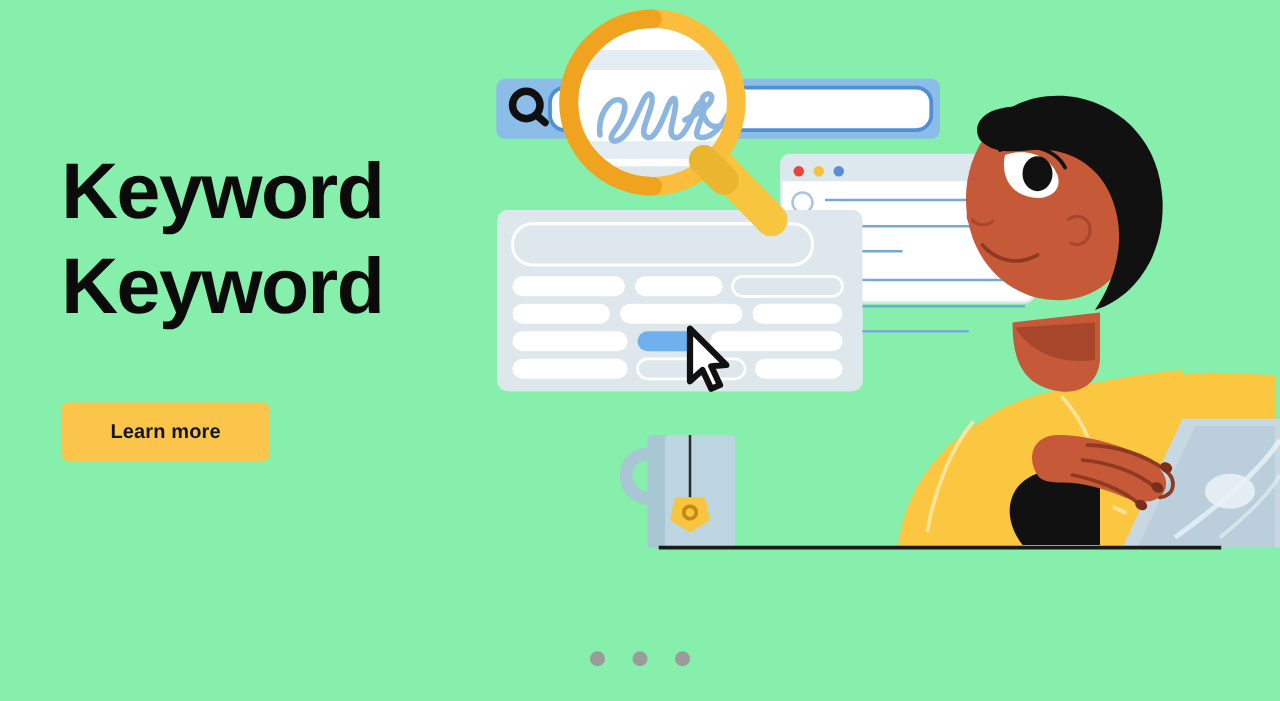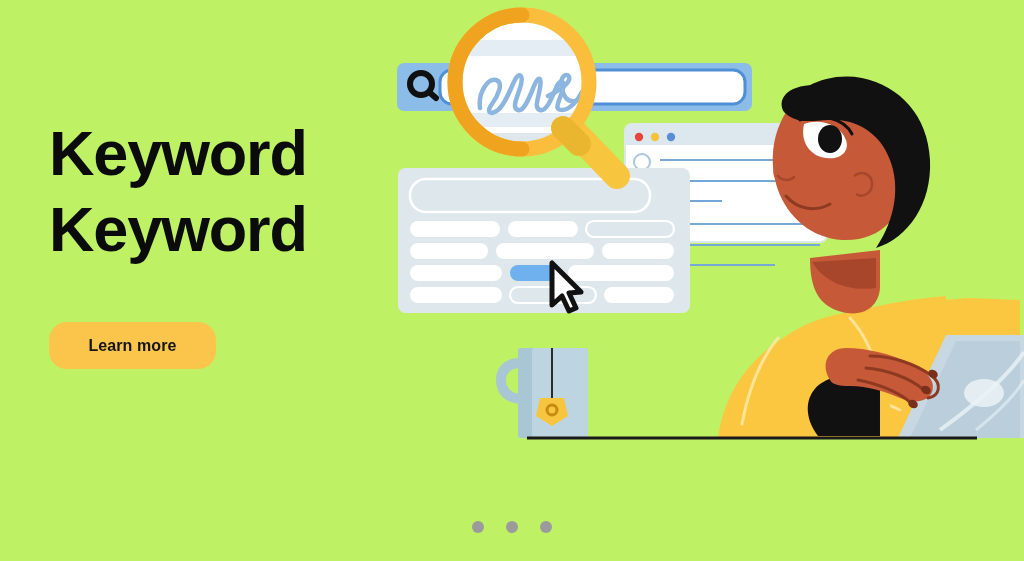--- a/index.html
+++ b/index.html
@@ -9,21 +9,21 @@
     background: #ffffff;
   }
   body {
     font-family: "Liberation Sans", sans-serif;
     -webkit-font-smoothing: antialiased;
   }
   #stage {
     position: relative;
     width: 1024px;
     height: 561px;
-    background: #bef264;
+    background: #86efac;
     overflow: hidden;
   }
 
   
   .hero-copy {
     position: absolute;
     left: 49px;
     top: 115px;
     width: 330px;
   }
@@ -38,21 +38,21 @@
   }
   .hero-title .line { display: block; }
 
   .learn-more-btn {
     position: absolute;
     left: 49px;
     top: 322px;
     width: 167px;
     height: 47px;
     border: none;
-    border-radius: 18px;
+    border-radius: 6px;
     background: #FBC54B;
     color: #141414;
     font-family: "Liberation Sans", sans-serif;
     font-size: 16px;
     font-weight: 700;
     letter-spacing: 0.1px;
     cursor: pointer;
     padding: 0;
   }
 

